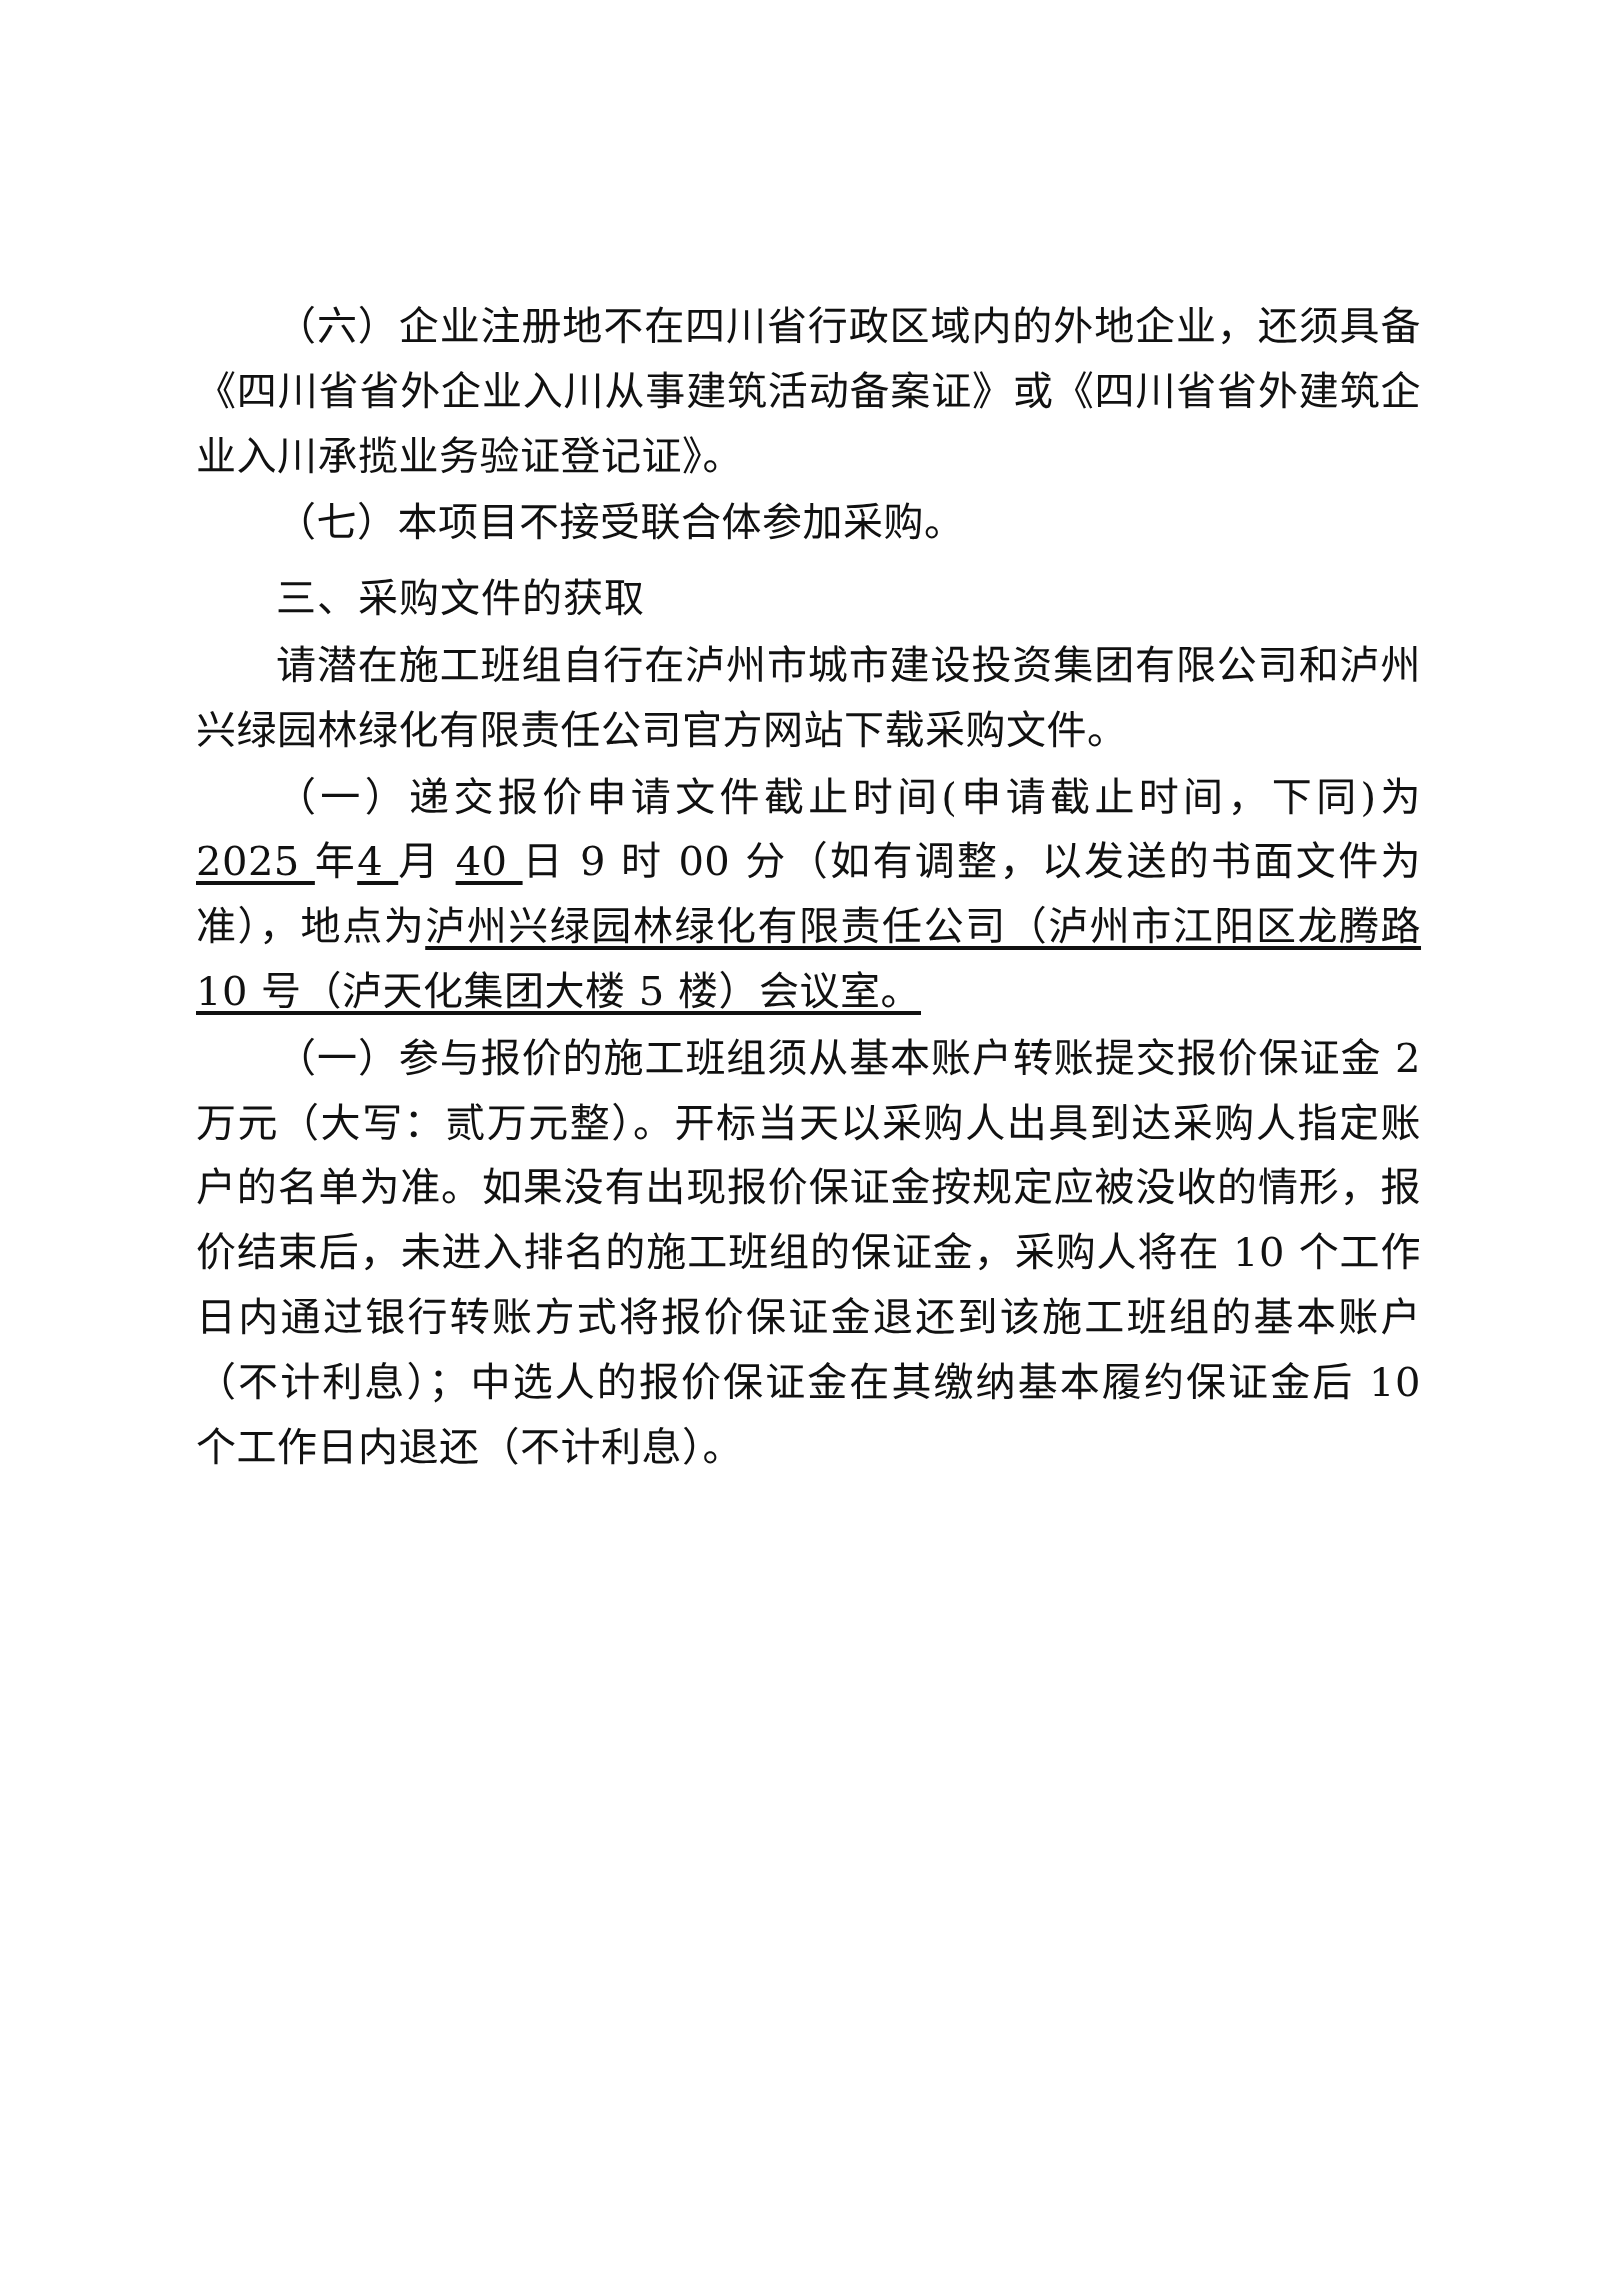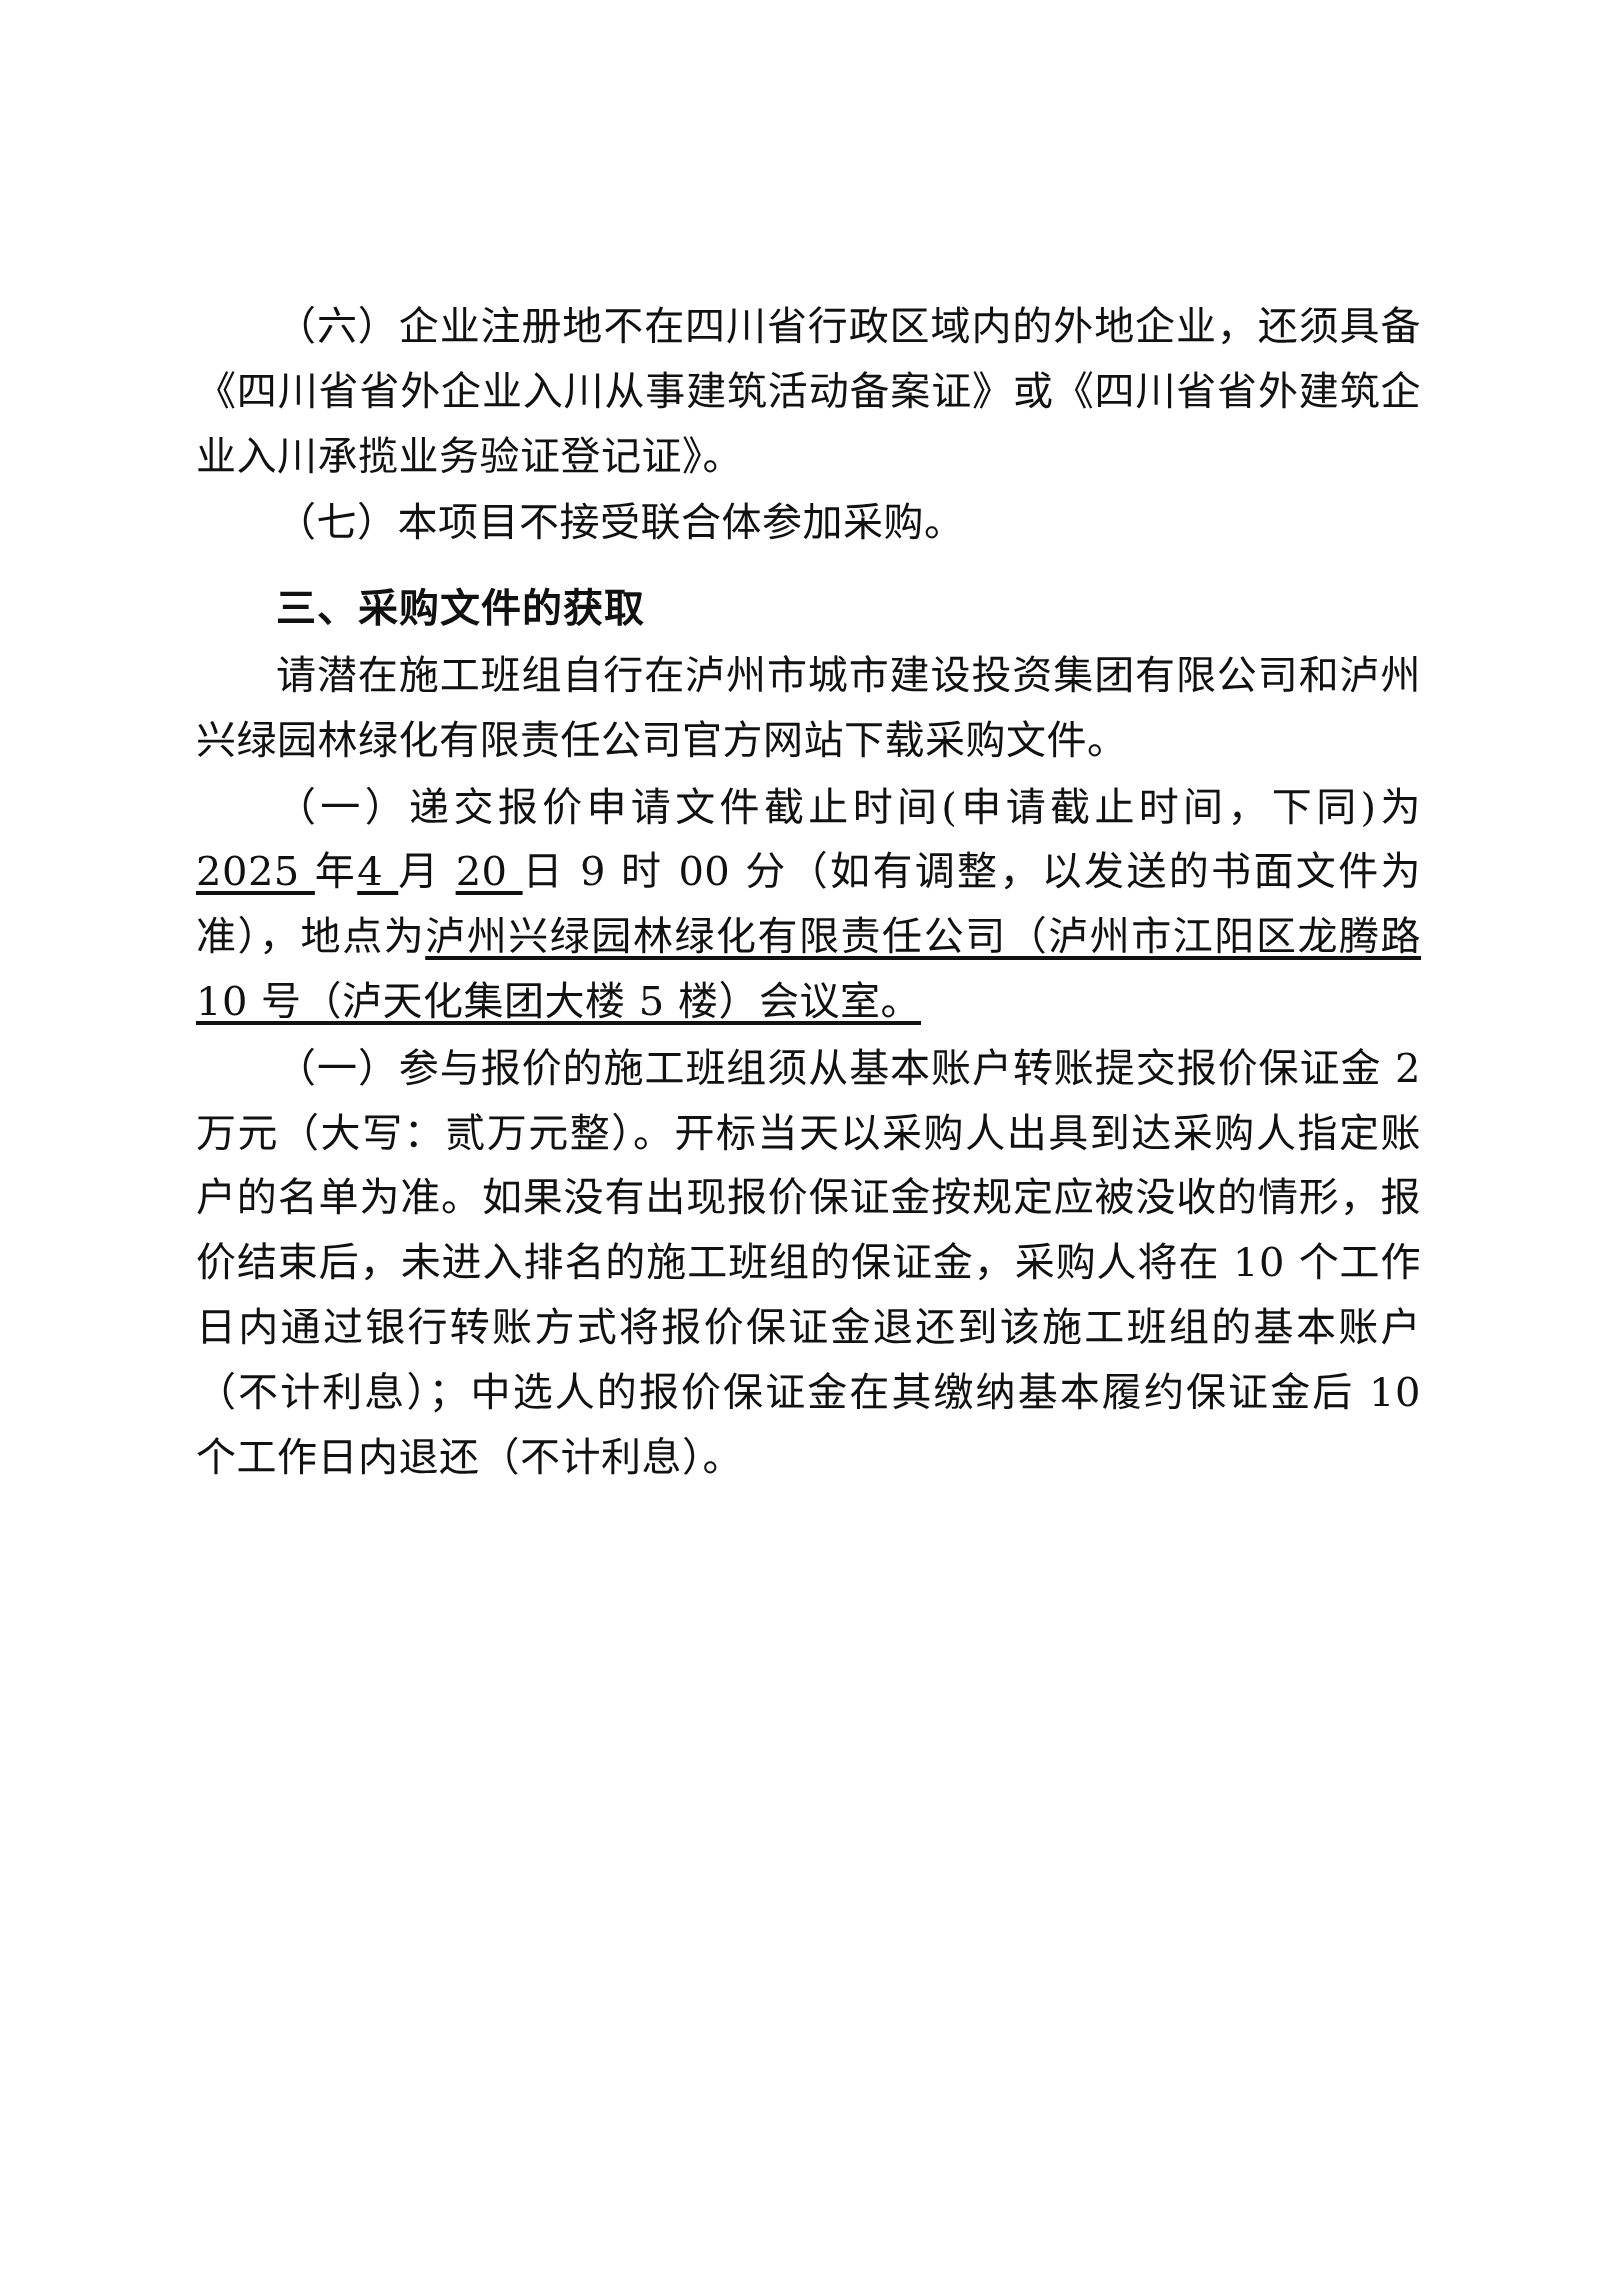--- a/index.html
+++ b/index.html
@@ -32,23 +32,23 @@
     font-size: 40px;
     line-height: 1.62;
     text-align: justify;
     text-justify: inter-ideograph;
     letter-spacing: 0.5px;
   }
   .indent {
     text-indent: 2em;
   }
   .heading {
-    font-weight: bold;
+    font-weight: normal;
     text-indent: 2em;
-    margin-top: 21px;
+    margin-top: 11px;
     letter-spacing: 1px;
   }
   .para {
     margin-bottom: 2px;
   }
   .u {
     text-decoration: underline;
     text-underline-offset: 5.9px;
   }
   .pagenum {
@@ -72,21 +72,21 @@
     <p class="indent para">（六）企业注册地不在四川省行政区域内的外地企业，还须具备《四川省省外企业入川从事建筑活动备案证》或《四川省省外建筑企业入川承揽业务验证登记证》。</p>
 
     <p class="indent para">（七）本项目不接受联合体参加采购。</p>
 
     <p class="heading para">三、采购文件的获取</p>
 
     <p class="indent para">请潜在施工班组自行在泸州市城市建设投资集团有限公司和泸州兴绿园林绿化有限责任公司官方网站下载采购文件。</p>
 
 
     <p class="indent para">
-      <span>（一）递交报价申请文件截止时间(申请截止时间，下同)为</span><span class="u">2025 </span><span>年</span><span class="u">4 </span><span>月 </span><span class="u">20 </span><span>日 9 时 00 分（如有调整，以发送的书面文件为准），地点为</span><span class="u">泸州兴绿园林绿化有限责任公司（泸州市江阳区龙腾路 10 号（泸天化集团大楼 5 楼）会议室。</span>
+      <span>（一）递交报价申请文件截止时间(申请截止时间，下同)为</span><span class="u">2025 </span><span>年</span><span class="u">4 </span><span>月 </span><span class="u">40 </span><span>日 9 时 00 分（如有调整，以发送的书面文件为准），地点为</span><span class="u">泸州兴绿园林绿化有限责任公司（泸州市江阳区龙腾路 10 号（泸天化集团大楼 5 楼）会议室。</span>
     </p>
 
 
 
     <p class="indent para">（一）参与报价的施工班组须从基本账户转账提交报价保证金 2 万元（大写：贰万元整）。开标当天以采购人出具到达采购人指定账户的名单为准。如果没有出现报价保证金按规定应被没收的情形，报价结束后，未进入排名的施工班组的保证金，采购人将在 10 个工作日内通过银行转账方式将报价保证金退还到该施工班组的基本账户（不计利息）；中选人的报价保证金在其缴纳基本履约保证金后 10 个工作日内退还（不计利息）。</p>
 
   </div>
 
   <div class="pagenum">3</div>
 

